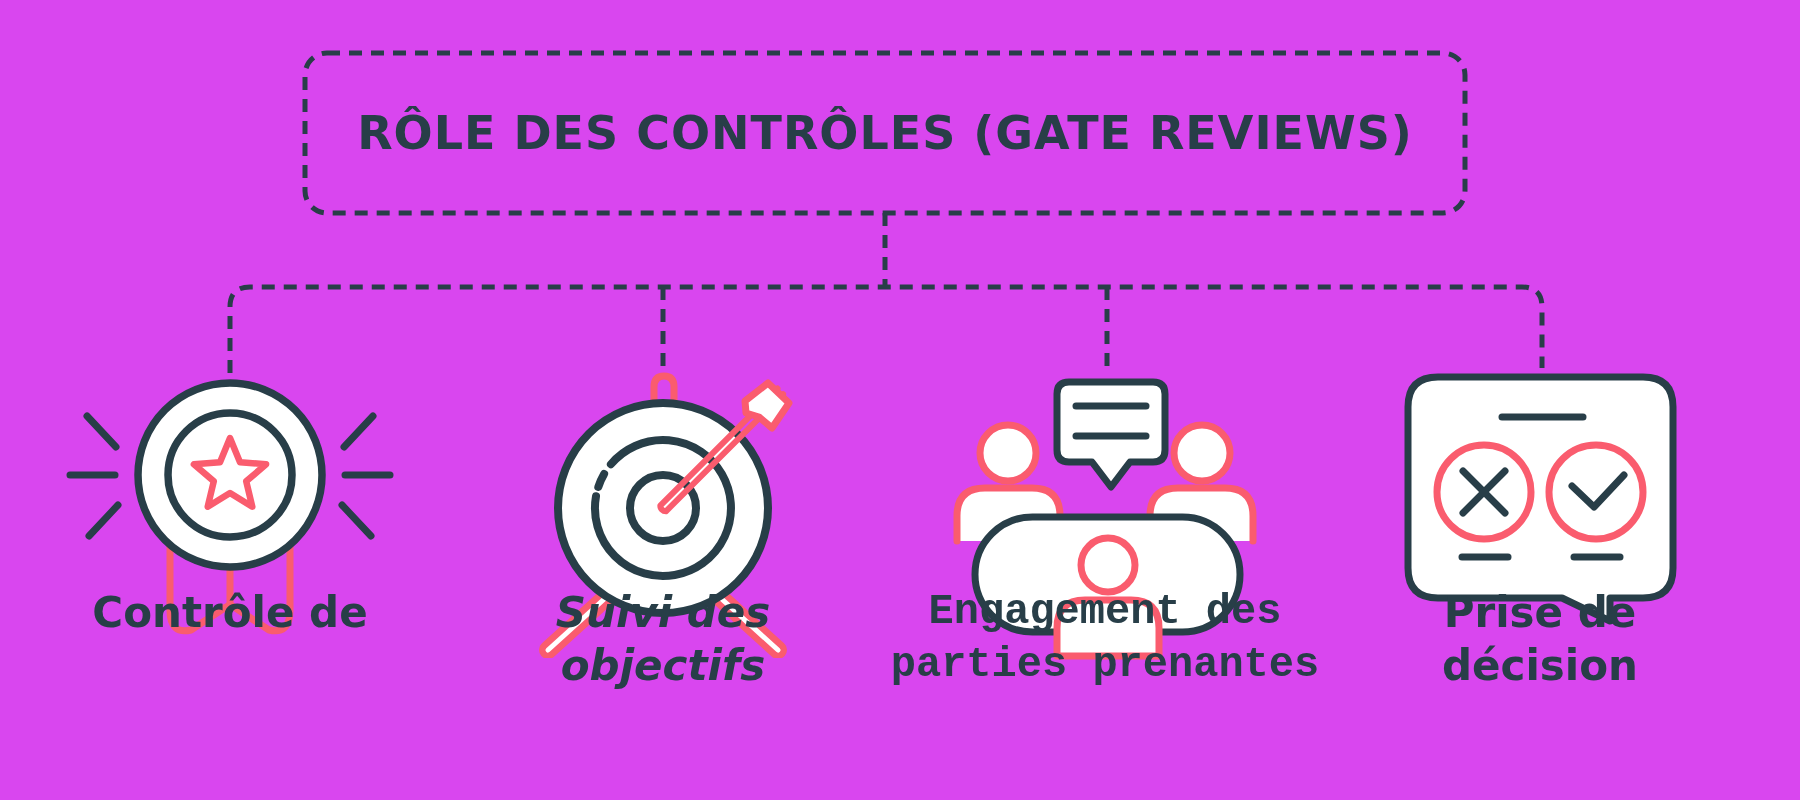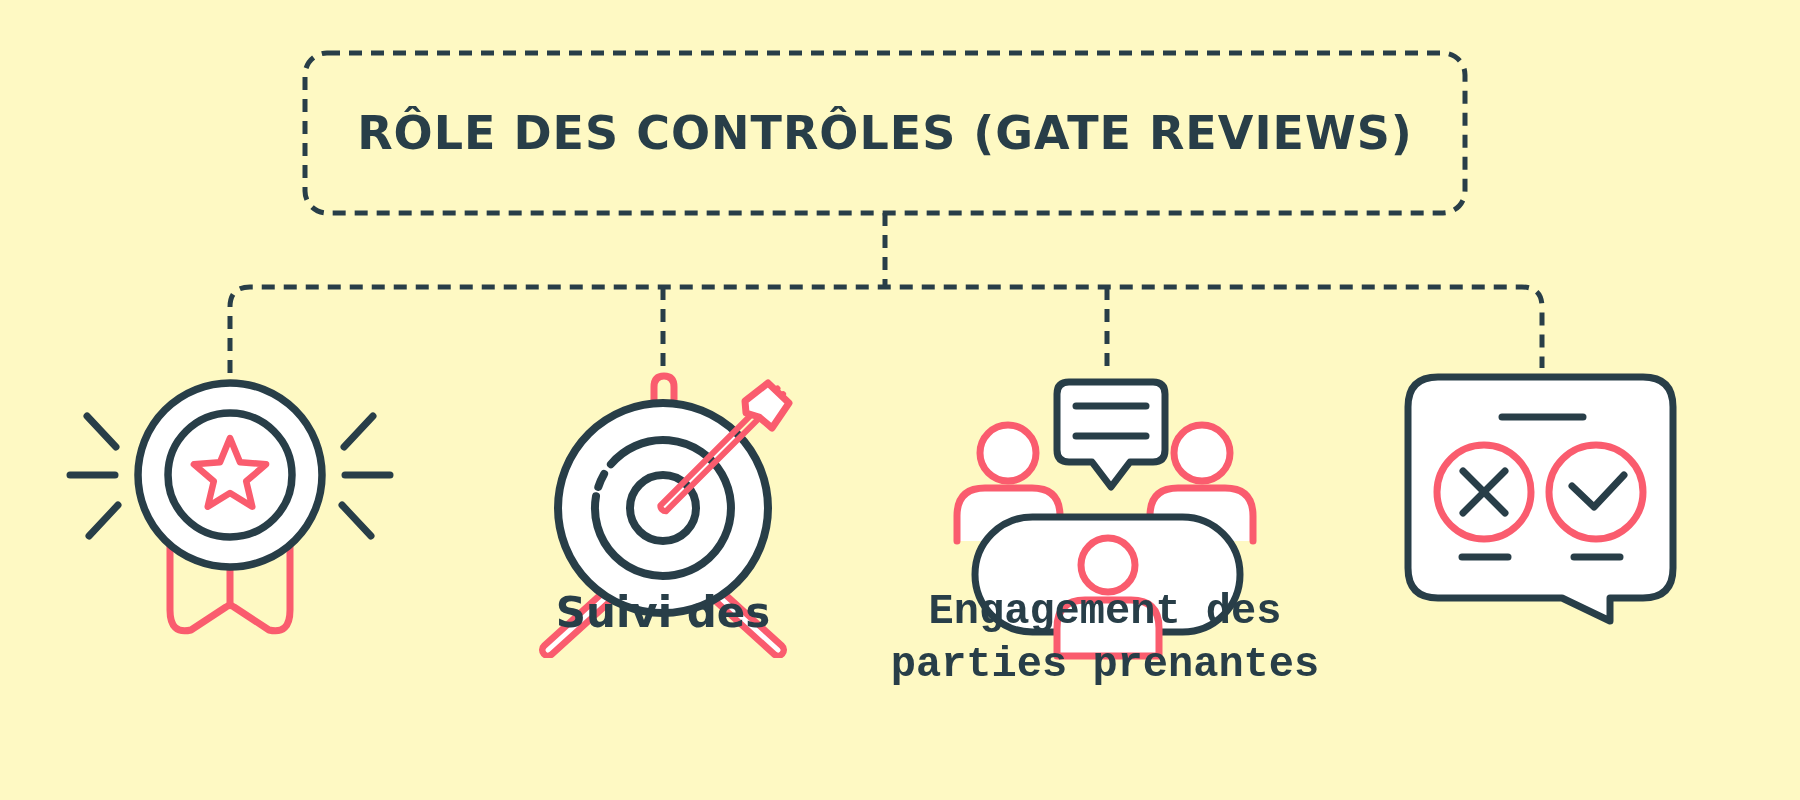--- a/index.html
+++ b/index.html
@@ -1,35 +1,35 @@
 <!DOCTYPE html>
 <html><head>
 <meta charset="utf-8">
 <style>
   html,body{margin:0;padding:0;background:#ffffff;}
   .canvas{
-    position:relative;width:1800px;height:800px;background:#fef9c3;overflow:hidden;
+    position:relative;width:1800px;height:800px;background:#d946ef;overflow:hidden;
     font-family:"DejaVu Sans","Liberation Sans",sans-serif;
   }
   .conn{position:absolute;left:0;top:0;pointer-events:none;}
   .title-wrap{
     position:absolute;left:305px;top:53px;width:1160px;height:160px;
     display:flex;align-items:center;justify-content:center;
   }
   .title-text{
     color:#283e48;font-size:46px;font-weight:800;letter-spacing:1px;
     text-align:center;white-space:nowrap;
   }
   .item-icon{position:absolute;}
   .item-label{
     position:absolute;top:586px;color:#283e48;font-size:42px;font-weight:600;
     line-height:53px;text-align:center;
   }
   .lbl1{left:30px;width:400px;}
-  .lbl2{left:463px;width:400px;}
+  .lbl2{left:463px;width:400px;font-style:italic;}
   .lbl3{left:855px;width:500px;font-family:Liberation Mono, monospace;}
   .lbl4{left:1340px;width:400px;}
   svg .navy{stroke:#283e48;}
   svg .pink{stroke:#fa5c6e;}
   svg .nf{fill:none;}
   svg .wf{fill:#ffffff;}
 </style>
 </head>
 <body>
 
@@ -133,22 +133,28 @@
         <circle class="pink wf" stroke-width="7" cx="196" cy="120" r="47"></circle>
         <path class="navy nf" stroke-width="7" d="M172,114 L194,135 L224,103"></path>
 
         <path class="navy nf" stroke-width="7" d="M62,185 H108"></path>
         <path class="navy nf" stroke-width="7" d="M174,185 H220"></path>
       </g>
     </svg>
   </div>
 
   <div class="item-label lbl1">
+    <div>Contrôle de</div>
   </div>
   <div class="item-label lbl2">
     <div>Suivi des</div>
+    <div>objectifs</div>
   </div>
   <div class="item-label lbl3">
     <div>Engagement des</div>
     <div>parties prenantes</div>
   </div>
+  <div class="item-label lbl4">
+    <div>Prise de</div>
+    <div>décision</div>
+  </div>
 
 </div>
 
 </body></html>

